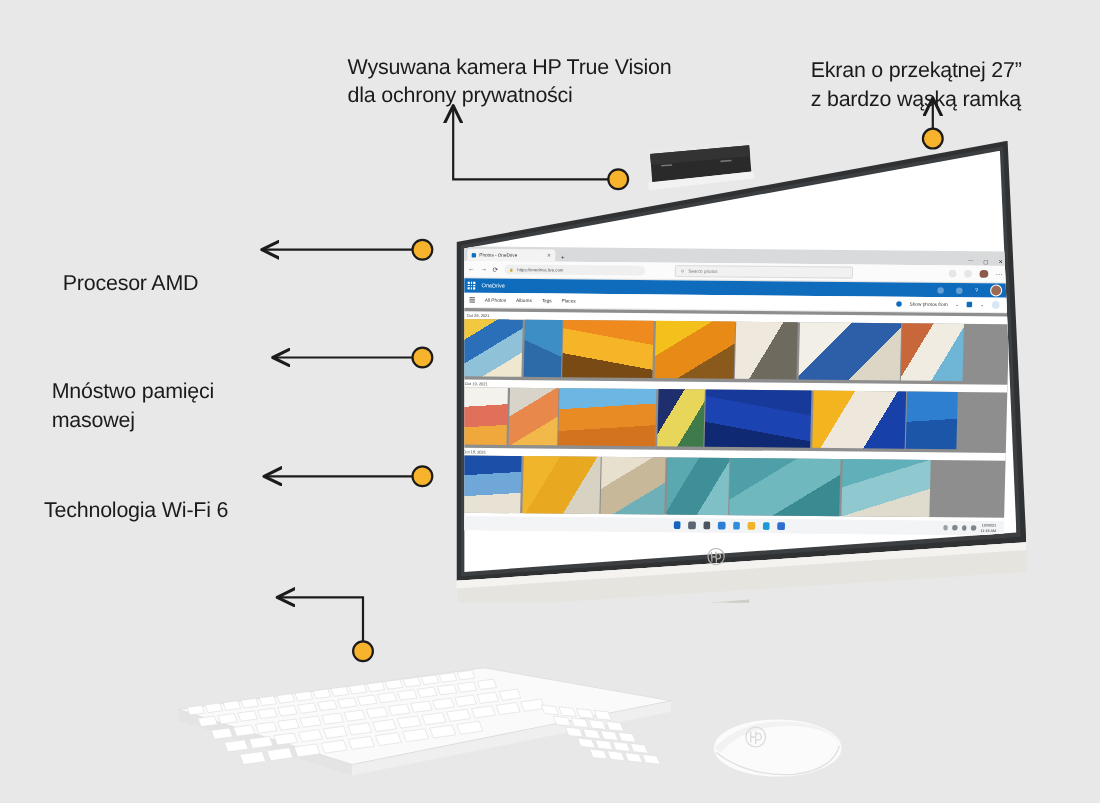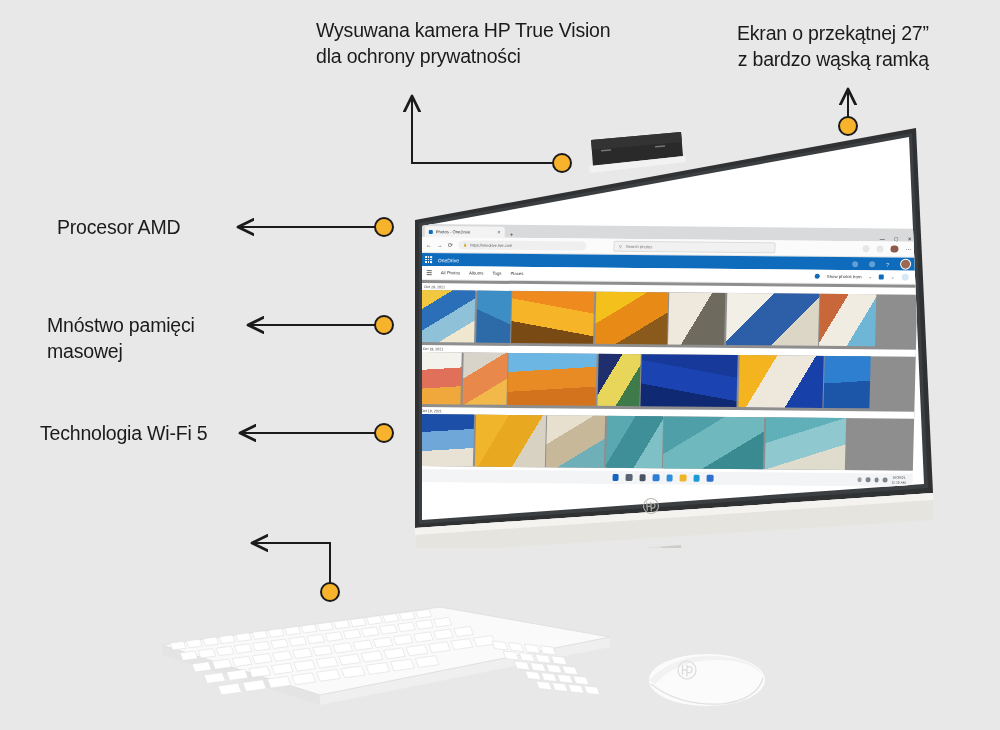--- a/index.html
+++ b/index.html
@@ -15,20 +15,21 @@
 
   
   .callout{
     position:absolute;
     color:#1b1b1b;
     font-size:19.5px;
     line-height:26px;
     letter-spacing:-0.2px;
     white-space:pre-line;
     font-family:"Liberation Sans", sans-serif;
+    margin-top:31px;
   }
 
   
   #lines{position:absolute;left:0;top:0;width:1000px;height:730px;pointer-events:none;}
 
   
   #monitor{position:absolute;left:393px;top:128px;width:540px;height:420px;}
 
   .bezel{
     position:absolute;left:0;top:0;width:540px;height:400px;
@@ -418,20 +419,20 @@
         <circle cx="848" cy="126" r="9" fill="#f7b32b" stroke="#1b1b1b" stroke-width="2"></circle>
         <circle cx="384" cy="227" r="9" fill="#f7b32b" stroke="#1b1b1b" stroke-width="2"></circle>
         <circle cx="384" cy="325" r="9" fill="#f7b32b" stroke="#1b1b1b" stroke-width="2"></circle>
         <circle cx="384" cy="433" r="9" fill="#f7b32b" stroke="#1b1b1b" stroke-width="2"></circle>
         <circle cx="330" cy="592" r="9" fill="#f7b32b" stroke="#1b1b1b" stroke-width="2"></circle>
       </g>
   </svg>
 
   <div class="callout" style="left:316px;top:17px;">Wysuwana kamera HP True Vision
 dla ochrony prywatności</div>
-  <div class="callout" style="left:737px;top:20px;text-align:right;">Ekran o przekątnej 27”
+  <div class="callout" style="left:737px;top:20px;">Ekran o przekątnej 27”
 z bardzo wąską ramką</div>
   <div class="callout" style="left:47px;top:312px;">Mnóstwo pamięci
 masowej</div>
   <div class="callout" style="left:57px;top:214px;">Procesor AMD</div>
-  <div class="callout" style="left:40px;top:420px;">Technologia Wi-Fi 5</div>
+  <div class="callout" style="left:40px;top:420px;">Technologia Wi-Fi 6</div>
 
 </div>
 
 </body></html>

